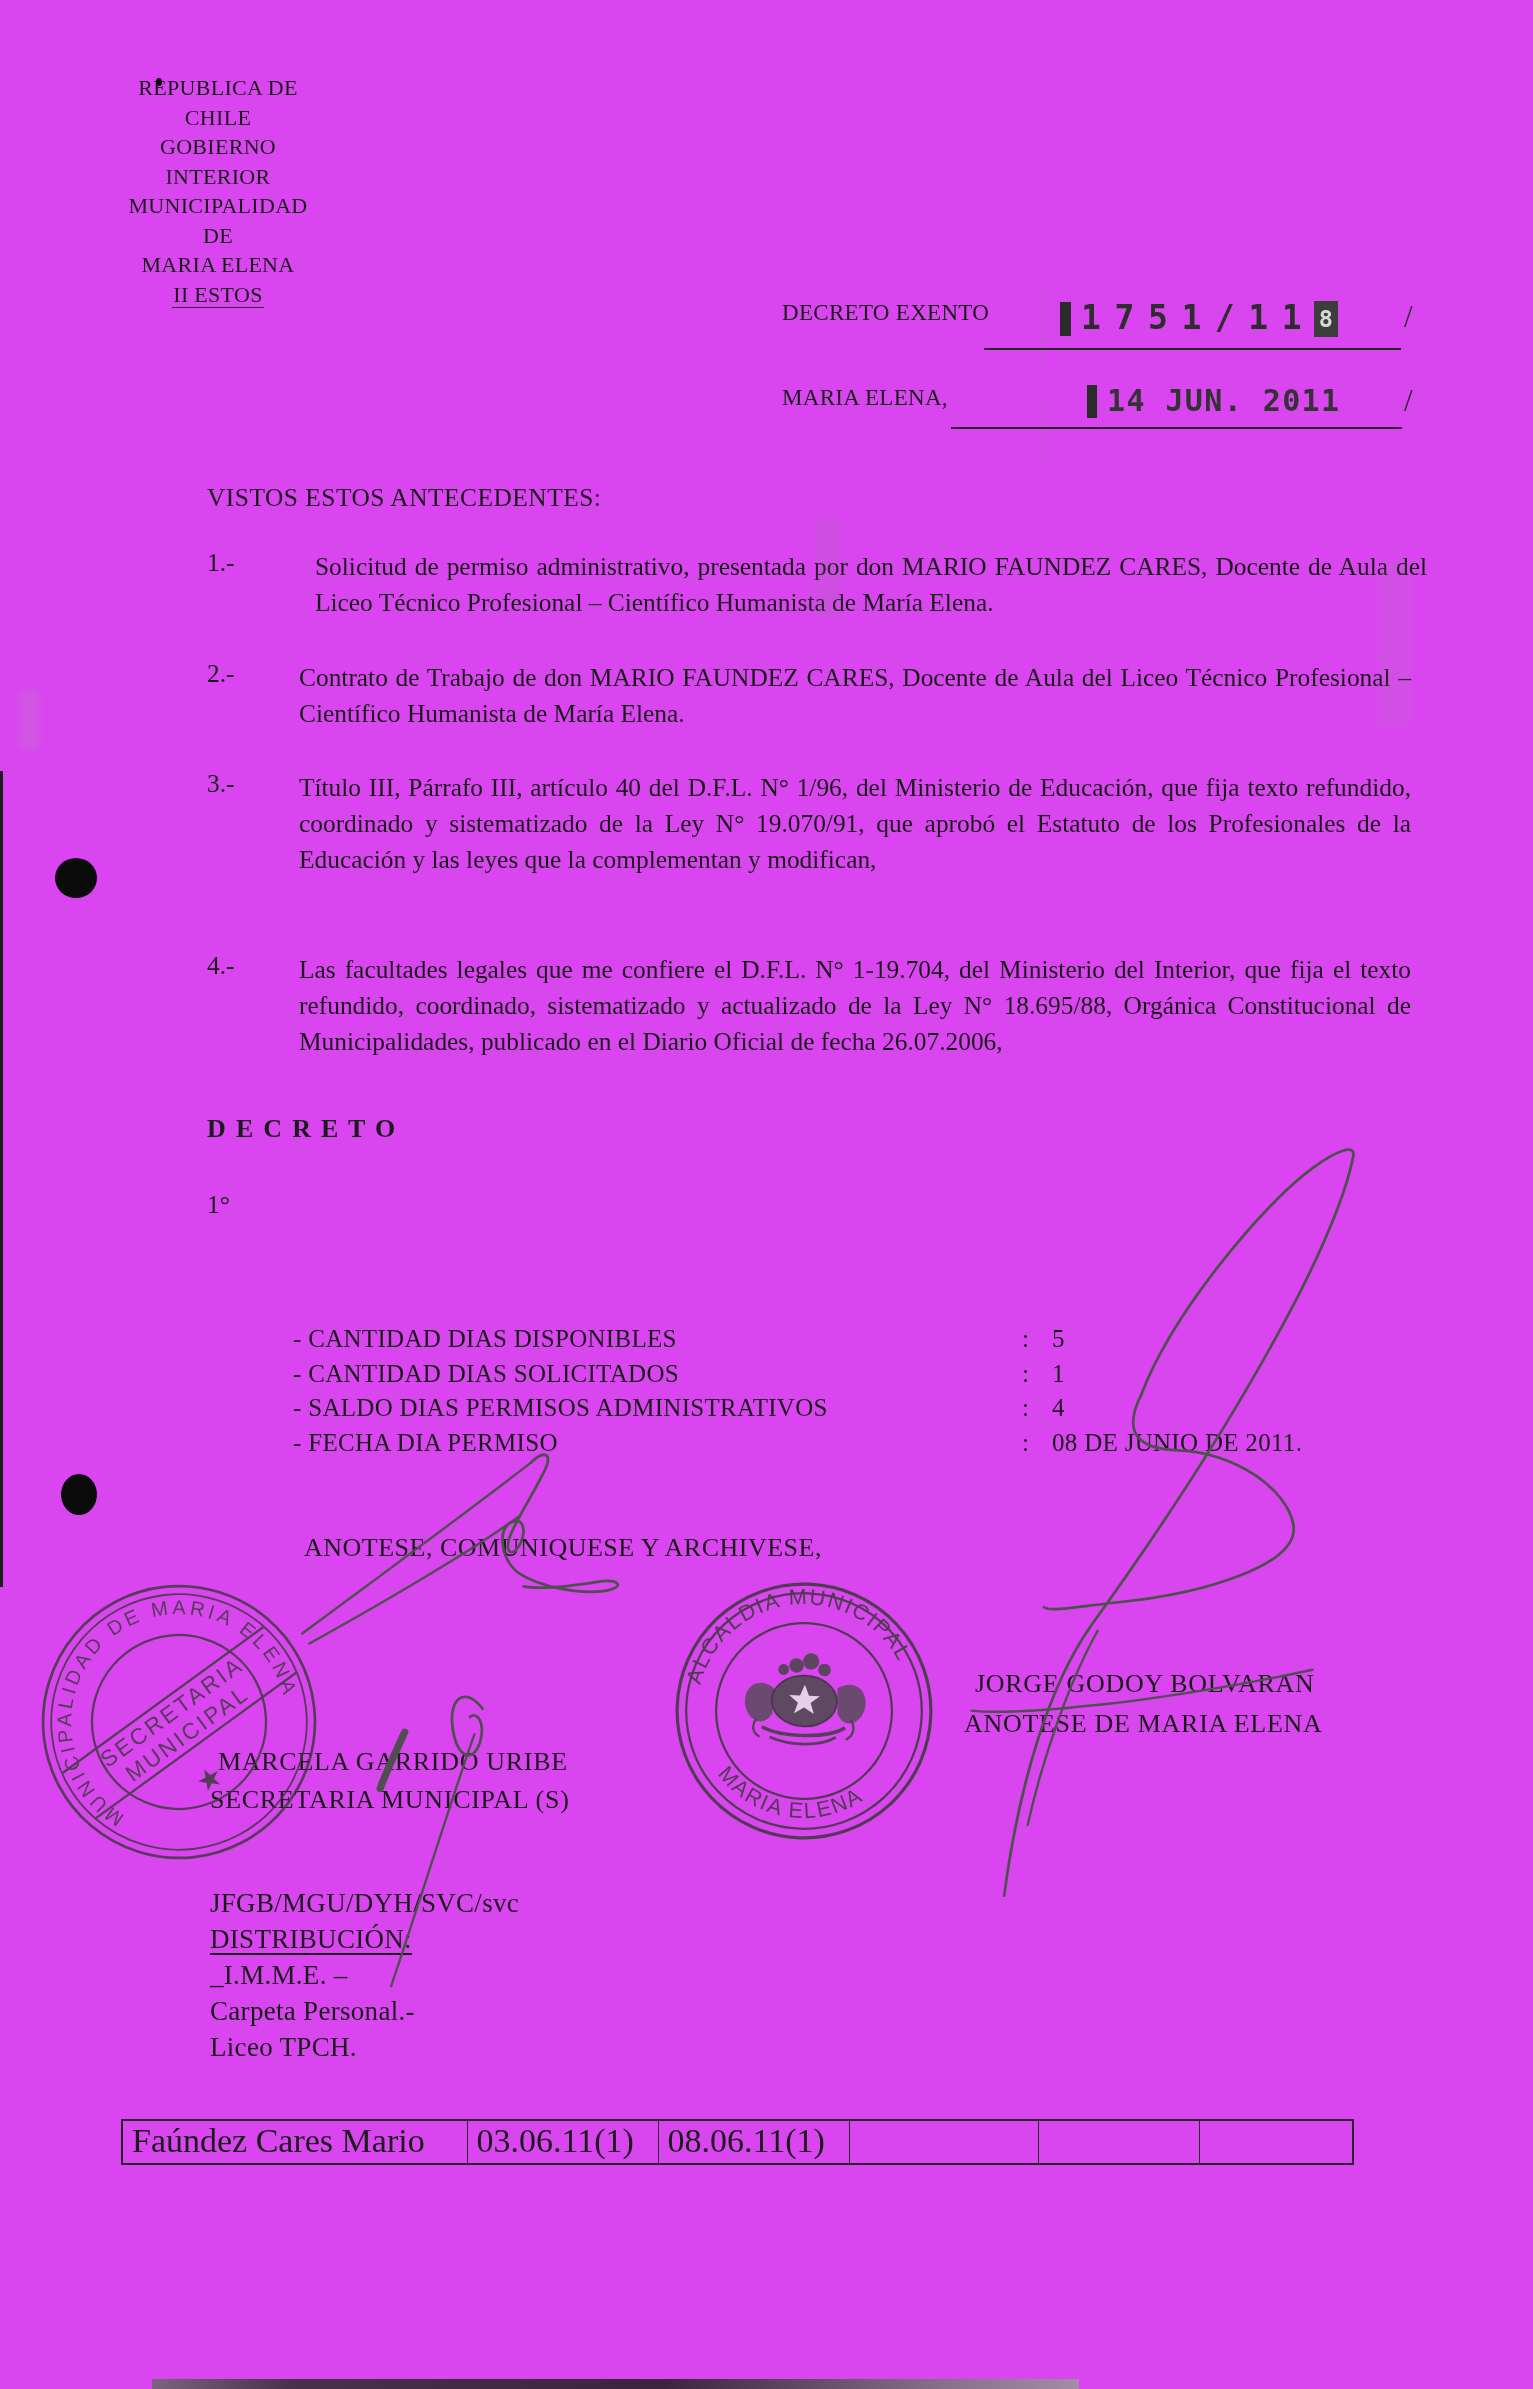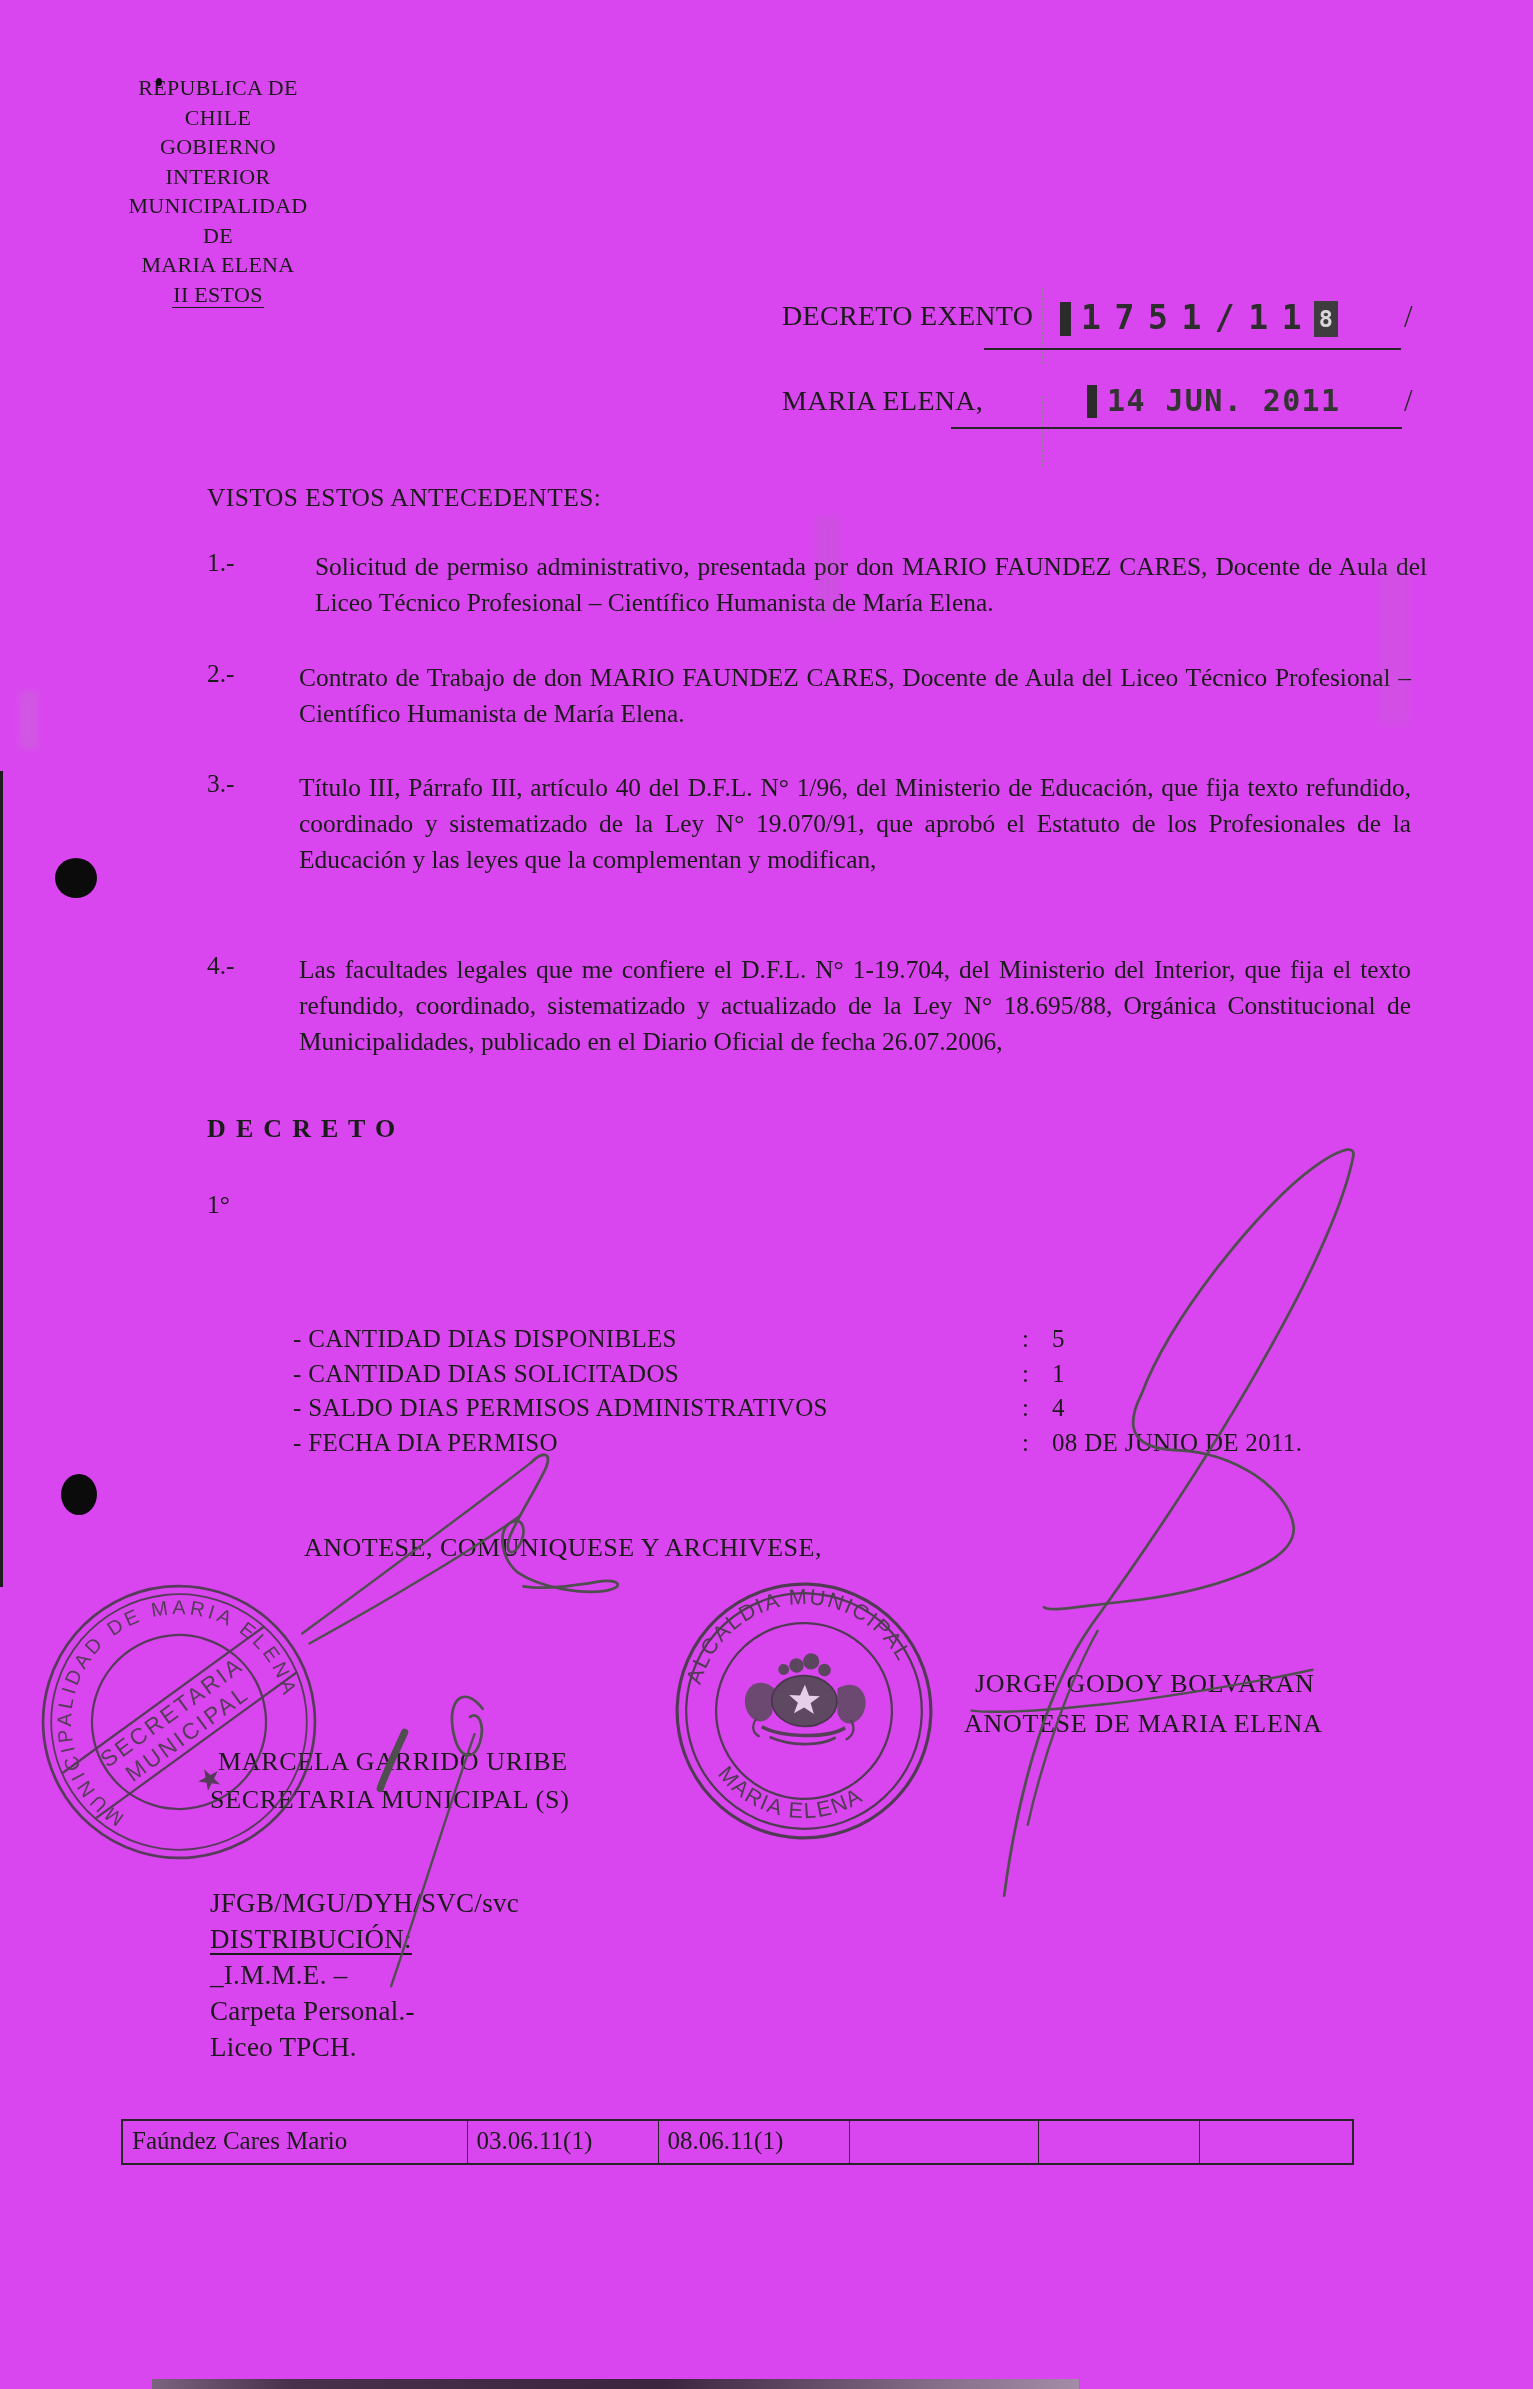--- a/index.html
+++ b/index.html
@@ -3,21 +3,21 @@
 <meta charset="utf-8">
 <style>
   html,body{margin:0;padding:0;background:#e8e8e8;}
   .page{position:relative;width:1534px;height:2389px;background:#d946ef;
         font-family:"Liberation Serif",serif;color:#1b1b1b;overflow:hidden;margin:0 auto;}
   .abs{position:absolute;}
   
   .lh{left:120px;top:73px;width:196px;text-align:center;font-size:22px;line-height:29.5px;letter-spacing:0.3px;}
   .lh .ul{border-bottom:1.8px solid #1d1d1d;padding:0 1.8px;}
   
-  .fldlbl{font-size:28px;letter-spacing:0.3px;}
+  .fldlbl{font-size:23px;letter-spacing:0.3px;}
   .stampnum{font-family:"DejaVu Sans Mono",monospace;font-weight:bold;font-size:33px;letter-spacing:13.6px;color:#2d2d2d;}
   .stampdate{font-family:"DejaVu Sans Mono",monospace;font-weight:bold;font-size:30px;letter-spacing:1.4px;color:#333;}
   .stampbar{width:11px;height:34px;background:#2b2b2b;}
   .stampbox{width:23.6px;height:36px;background:#3d3d3d;color:#d8d8d8;font-family:"DejaVu Sans Mono",monospace;
             font-weight:bold;font-size:23.6px;line-height:36px;text-align:center;}
   .uline{height:1.8px;background:#262626;}
   .slash{font-size:31px;color:#2a2a2a;}
   .crease{width:0;border-left:1.8px dashed #8a8a8a;opacity:.75;}
   
   .sectitle{font-size:25.4px;letter-spacing:0.5px;}
@@ -27,21 +27,21 @@
   .b{font-weight:bold;}
   .dayrow{font-size:25px;letter-spacing:0.3px;width:1143px;}
   .dayrow .sep{position:absolute;left:729px;}
   .dayrow .val{position:absolute;left:759px;}
   .closing{font-size:26px;letter-spacing:0.5px;}
   .signame{font-size:26px;letter-spacing:0.7px;}
   
   .footer{font-size:27px;line-height:36px;letter-spacing:0.3px;}
   .footer .du{text-decoration:underline;text-underline-offset:4.5px;text-decoration-thickness:1.8px;}
   
-  .ttable{border-collapse:collapse;font-size:25px;border:2.7px solid #262626;}
+  .ttable{border-collapse:collapse;font-size:34px;border:2.7px solid #262626;}
   .ttable td{border:1.8px solid #262626;height:40px;padding:0 0 1.8px 9px;vertical-align:middle;}
   
   .dot{background:#0b0b0b;border-radius:50%;}
   .edgeline{width:2.7px;background:#1c1c1c;}
   .botbar{height:11px;opacity:.85;
     background:linear-gradient(90deg,#6a6a6a 0%,#2e2e2e 15%,#1f1f1f 55%,#777 85%,#999 100%);}
   .smudge{filter:blur(3.6px);}
   .seal{z-index:3;}
   .sig{z-index:4;pointer-events:none;}
   svg text{fill:#3a3a3a;}

